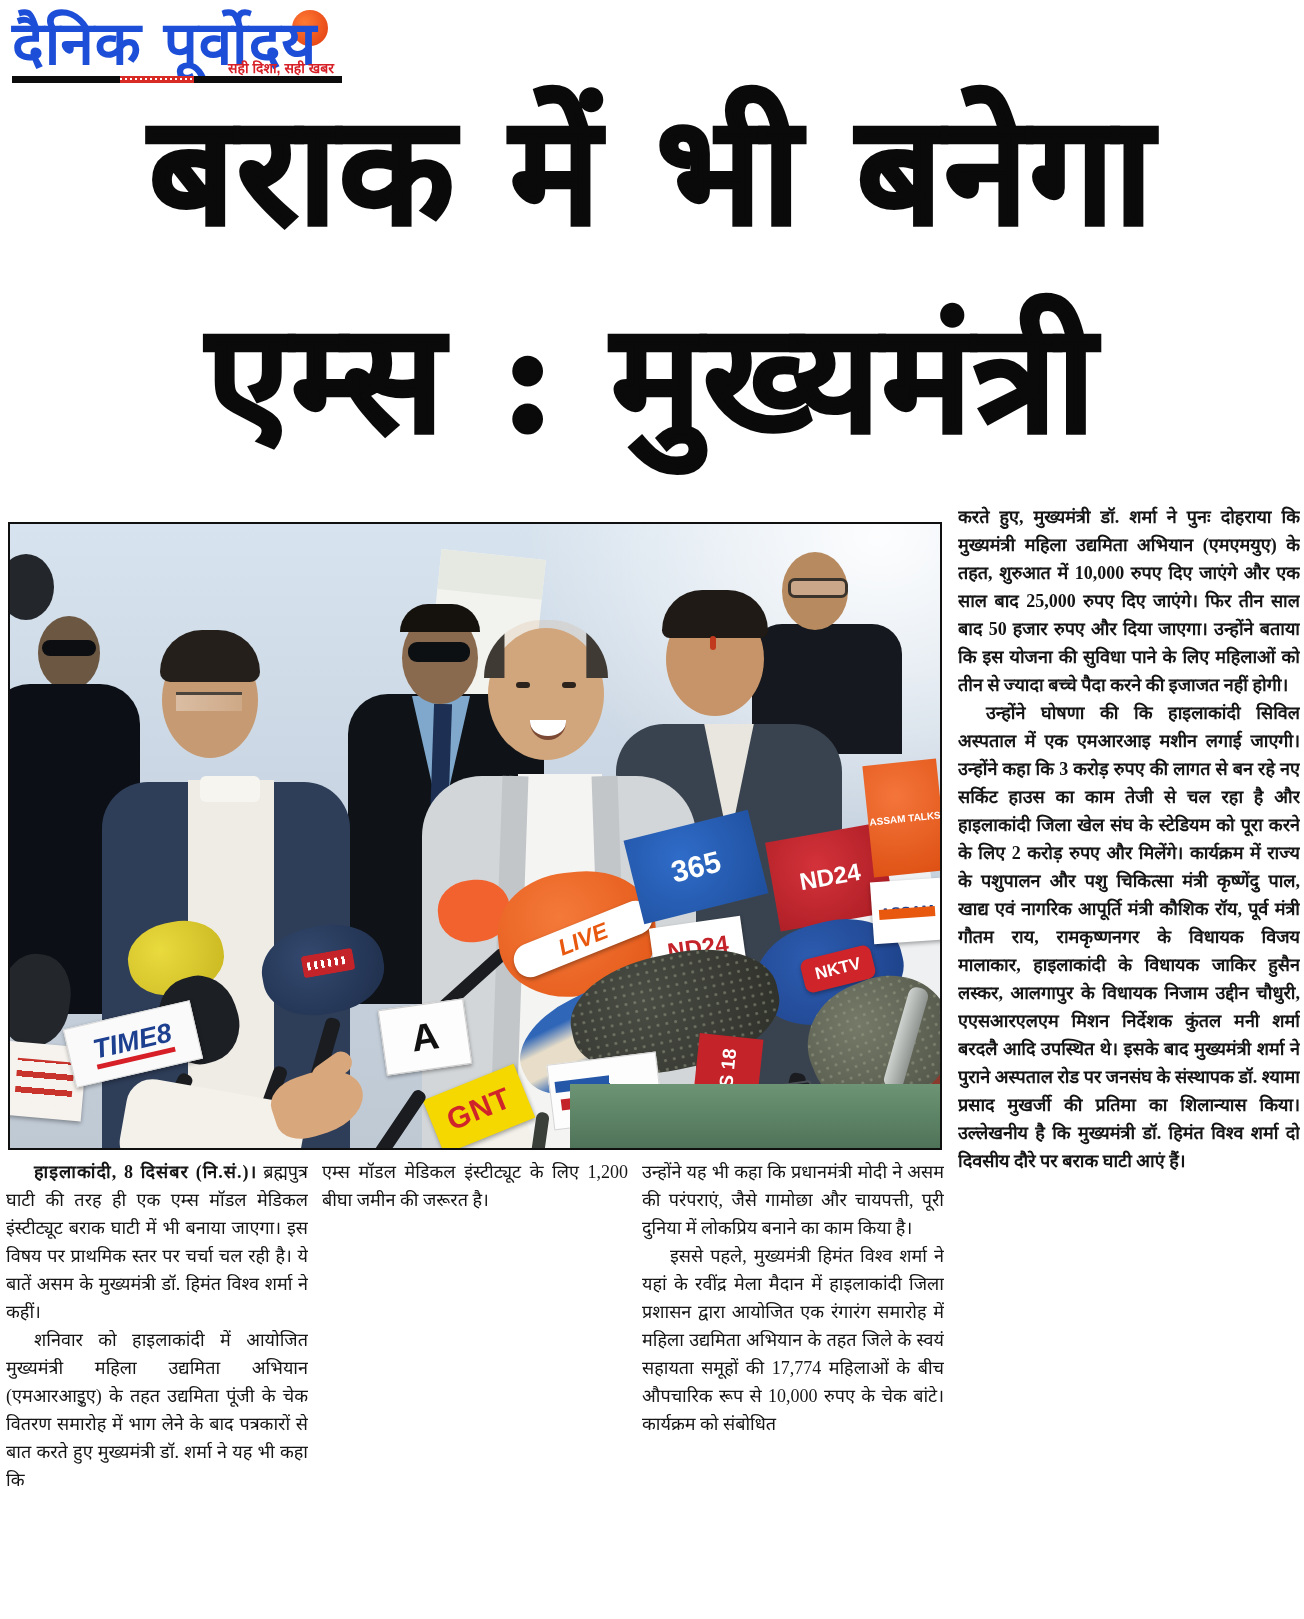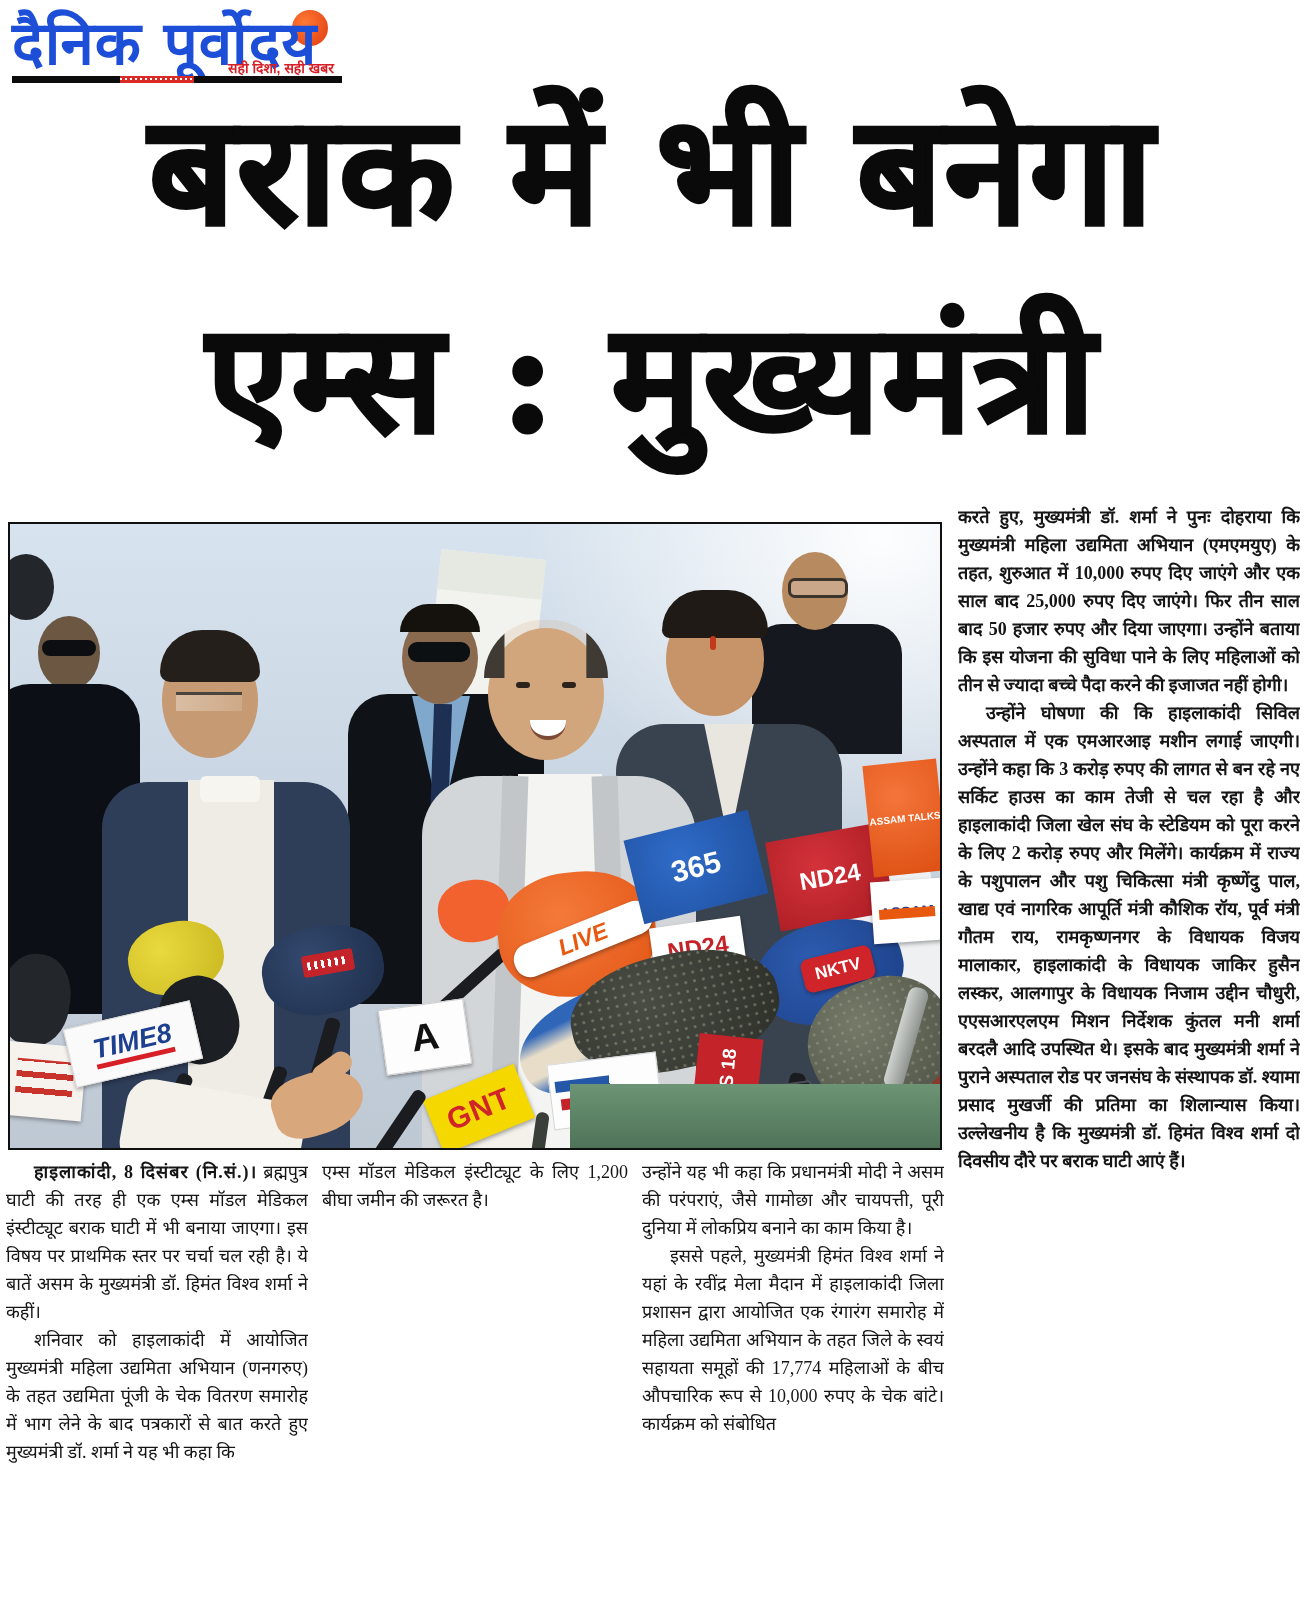--- a/index.html
+++ b/index.html
@@ -300,21 +300,21 @@
     <div class="thumb"></div>
   </div>
 
   <div class="body-col col-right">
     <p class="noindent">करते हुए, मुख्यमंत्री डॉ. शर्मा ने पुनः दोहराया कि मुख्यमंत्री महिला उद्यमिता अभियान (एमएमयुए) के तहत, शुरुआत में 10,000 रुपए दिए जाएंगे और एक साल बाद 25,000 रुपए दिए जाएंगे। फिर तीन साल बाद 50 हजार रुपए और दिया जाएगा। उन्होंने बताया कि इस योजना की सुविधा पाने के लिए महिलाओं को तीन से ज्यादा बच्चे पैदा करने की इजाजत नहीं होगी।</p>
     <p>उन्होंने घोषणा की कि हाइलाकांदी सिविल अस्पताल में एक एमआरआइ मशीन लगाई जाएगी। उन्होंने कहा कि 3 करोड़ रुपए की लागत से बन रहे नए सर्किट हाउस का काम तेजी से चल रहा है और हाइलाकांदी जिला खेल संघ के स्टेडियम को पूरा करने के लिए 2 करोड़ रुपए और मिलेंगे। कार्यक्रम में राज्य के पशुपालन और पशु चिकित्सा मंत्री कृष्णेंदु पाल, खाद्य एवं नागरिक आपूर्ति मंत्री कौशिक रॉय, पूर्व मंत्री गौतम राय, रामकृष्णनगर के विधायक विजय मालाकार, हाइलाकांदी के विधायक जाकिर हुसैन लस्कर, आलगापुर के विधायक निजाम उद्दीन चौधुरी, एएसआरएलएम मिशन निर्देशक कुंतल मनी शर्मा बरदलै आदि उपस्थित थे। इसके बाद मुख्यमंत्री शर्मा ने पुराने अस्पताल रोड पर जनसंघ के संस्थापक डॉ. श्यामा प्रसाद मुखर्जी की प्रतिमा का शिलान्यास किया। उल्लेखनीय है कि मुख्यमंत्री डॉ. हिमंत विश्व शर्मा दो दिवसीय दौरे पर बराक घाटी आएं हैं।</p>
   </div>
 
   <div class="body-col col-1">
     <p><span class="dateline">हाइलाकांदी, 8 दिसंबर (नि.सं.)।</span><span> ब्रह्मपुत्र घाटी की तरह ही एक एम्स मॉडल मेडिकल इंस्टीट्यूट बराक घाटी में भी बनाया जाएगा। इस विषय पर प्राथमिक स्तर पर चर्चा चल रही है। ये बातें असम के मुख्यमंत्री डॉ. हिमंत विश्व शर्मा ने कहीं।</span></p>
-    <p>शनिवार को हाइलाकांदी में आयोजित मुख्यमंत्री महिला उद्यमिता अभियान (णनगरुए) के तहत उद्यमिता पूंजी के चेक वितरण समारोह में भाग लेने के बाद पत्रकारों से बात करते हुए मुख्यमंत्री डॉ. शर्मा ने यह भी कहा कि</p>
+    <p>शनिवार को हाइलाकांदी में आयोजित मुख्यमंत्री महिला उद्यमिता अभियान (एमआरआइुए) के तहत उद्यमिता पूंजी के चेक वितरण समारोह में भाग लेने के बाद पत्रकारों से बात करते हुए मुख्यमंत्री डॉ. शर्मा ने यह भी कहा कि</p>
   </div>
 
   <div class="body-col col-2">
     <p class="noindent">एम्स मॉडल मेडिकल इंस्टीट्यूट के लिए 1,200 बीघा जमीन की जरूरत है।</p>
   </div>
 
   <div class="body-col col-3">
     <p class="noindent">उन्होंने यह भी कहा कि प्रधानमंत्री मोदी ने असम की परंपराएं, जैसे गामोछा और चायपत्ती, पूरी दुनिया में लोकप्रिय बनाने का काम किया है।</p>
     <p>इससे पहले, मुख्यमंत्री हिमंत विश्व शर्मा ने यहां के रवींद्र मेला मैदान में हाइलाकांदी जिला प्रशासन द्वारा आयोजित एक रंगारंग समारोह में महिला उद्यमिता अभियान के तहत जिले के स्वयं सहायता समूहों की 17,774 महिलाओं के बीच औपचारिक रूप से 10,000 रुपए के चेक बांटे। कार्यक्रम को संबोधित</p>
   </div>

